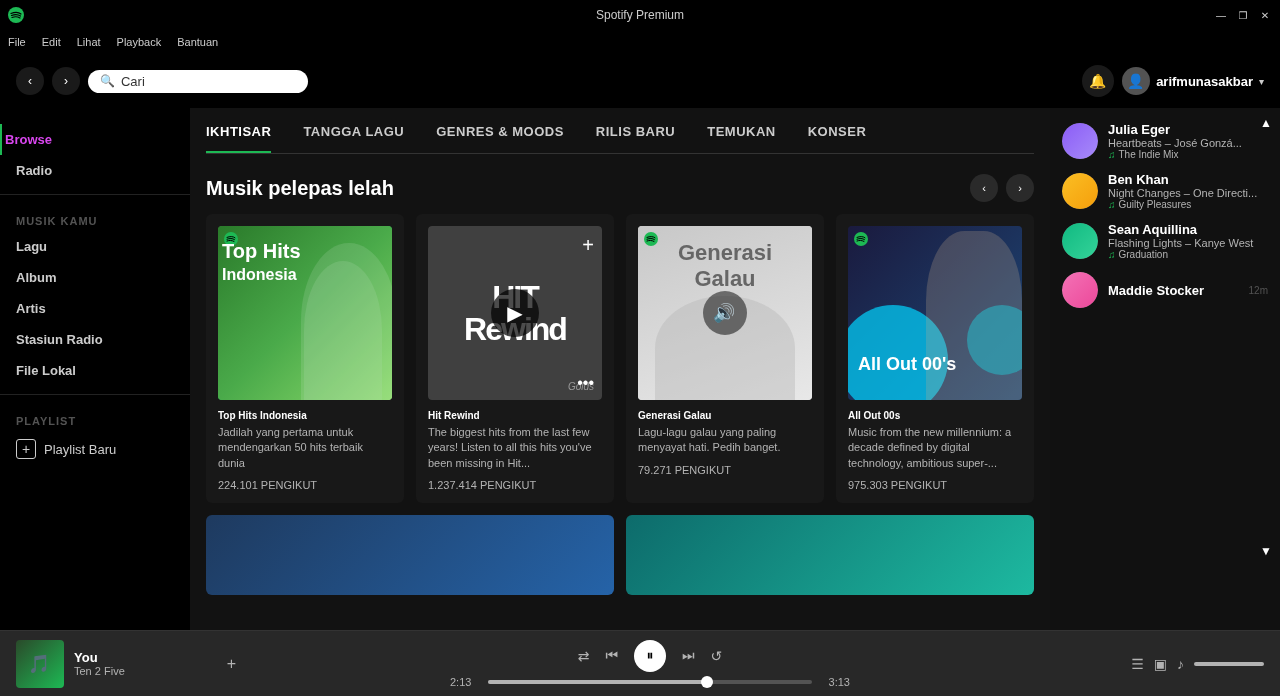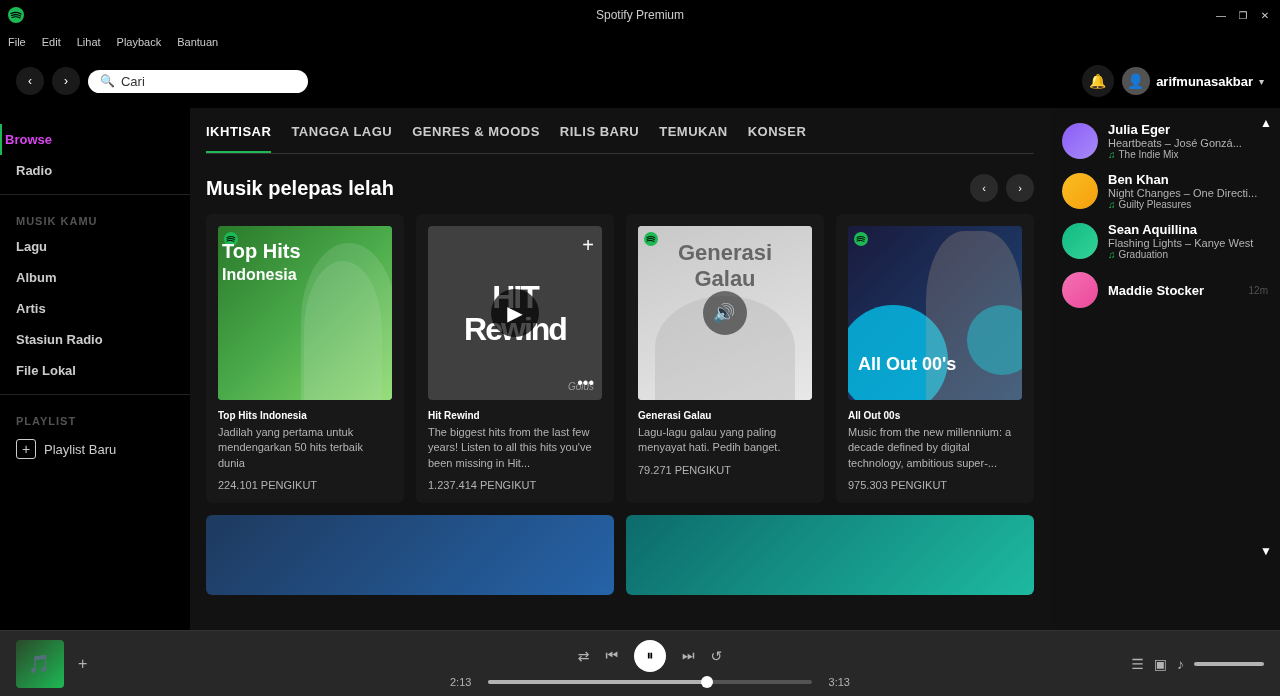--- a/index.html
+++ b/index.html
@@ -193,21 +193,21 @@
       flex: 1;
       background: #121212;
       overflow-y: auto;
       padding: 0 16px 16px;
       position: relative;
     }
 
     
     .tabs {
       display: flex;
-      gap: 20px;
+      gap: 32px;
       padding: 16px 0 0;
       border-bottom: 1px solid #333;
       margin-bottom: 0;
     }
     .tab {
       font-size: 13px;
       font-weight: 600;
       color: #ccc;
       padding-bottom: 12px;
       cursor: pointer;
@@ -855,20 +855,24 @@
     <div style="position:absolute;bottom:72px;right:8px;cursor:pointer;font-size:12px;color:#fff;">▼</div>
   </div>
 </div>
 
 <div class="bottom-bar">
 
   <div class="now-playing">
     <div class="np-album">
       <div class="np-album-inner">🎵</div>
     </div>
+    <div class="np-info">
+      <div class="np-title">You</div>
+      <div class="np-artist">Ten 2 Five</div>
+    </div>
     <span class="np-add">+</span>
   </div>
 
   <div class="player-controls">
     <div class="control-btns">
       <span class="ctrl-btn">⇄</span>
       <span class="ctrl-btn">⏮</span>
       <div class="ctrl-btn-play">⏸</div>
       <span class="ctrl-btn">⏭</span>
       <span class="ctrl-btn">↺</span>

